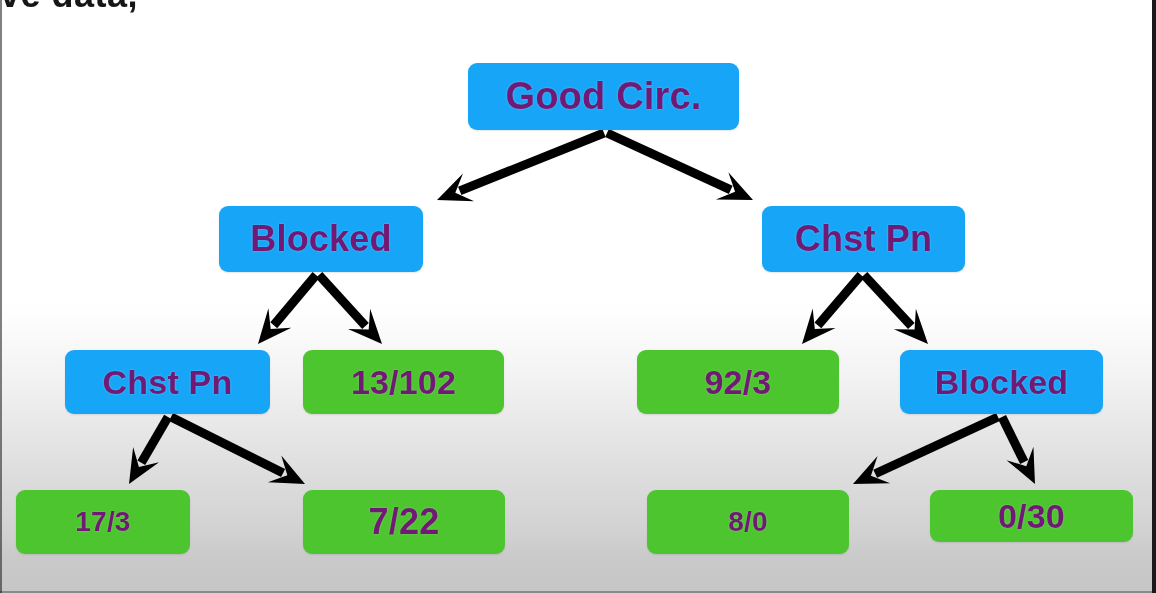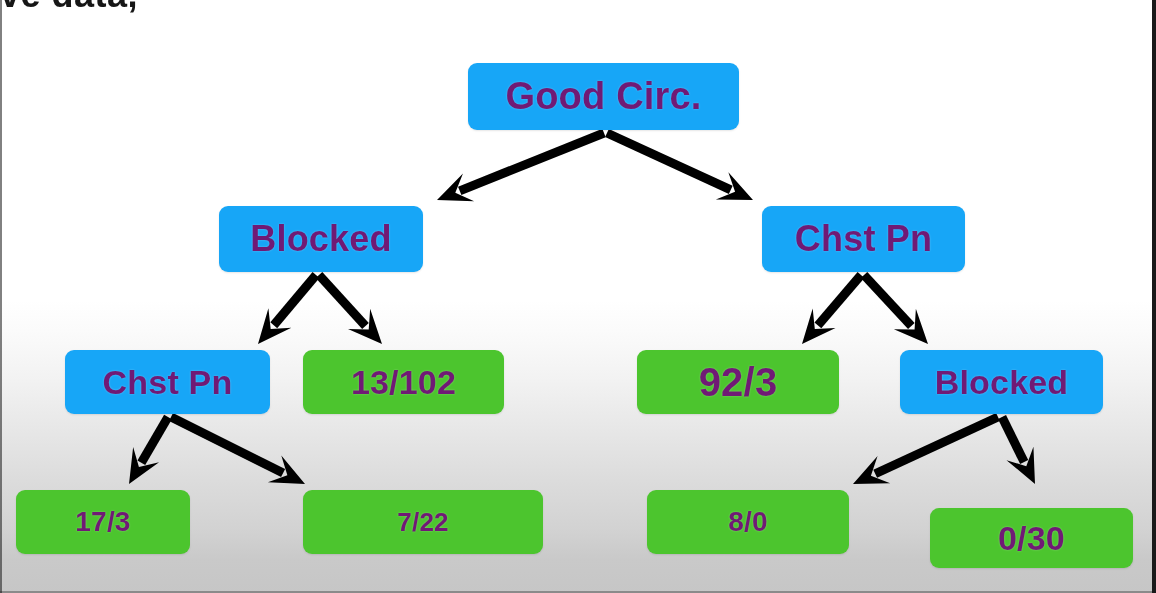--- a/index.html
+++ b/index.html
@@ -140,36 +140,36 @@
       </div>
       <div class="node blue" style="left: 762px; top: 206px; width: 203px; height: 66px; font-size: 36px;">
         <span>Chst Pn</span>
       </div>
       <div class="node blue" style="left: 65px; top: 350px; width: 205px; height: 64px; font-size: 34px;">
         <span>Chst Pn</span>
       </div>
       <div class="node green" style="left: 303px; top: 350px; width: 201px; height: 64px; font-size: 34px;">
         <span>13/102</span>
       </div>
-      <div class="node green" style="left: 637px; top: 350px; width: 202px; height: 64px; font-size: 40px;">
+      <div class="node green" style="left: 637px; top: 350px; width: 202px; height: 64px; font-size: 34px;">
         <span>92/3</span>
       </div>
       <div class="node blue" style="left: 900px; top: 350px; width: 203px; height: 64px; font-size: 34px;">
         <span>Blocked</span>
       </div>
       <div class="node green" style="left: 16px; top: 490px; width: 174px; height: 64px; font-size: 28px;">
         <span>17/3</span>
       </div>
-      <div class="node green" style="left: 303px; top: 490px; width: 240px; height: 64px; font-size: 26px;">
+      <div class="node green" style="left: 303px; top: 490px; width: 202px; height: 64px; font-size: 36px;">
         <span>7/22</span>
       </div>
       <div class="node green" style="left: 647px; top: 490px; width: 202px; height: 64px; font-size: 28px;">
         <span>8/0</span>
       </div>
-      <div class="node green" style="left: 930px; top: 508px; width: 203px; height: 60px; font-size: 34px;">
+      <div class="node green" style="left: 930px; top: 490px; width: 203px; height: 52px; font-size: 34px;">
         <span>0/30</span>
       </div>
     </div>
 
   <div class="edge edge-left"></div>
   <div class="edge edge-right"></div>
   <div class="edge edge-bottom"></div>
 </div>
 
 </body></html>

